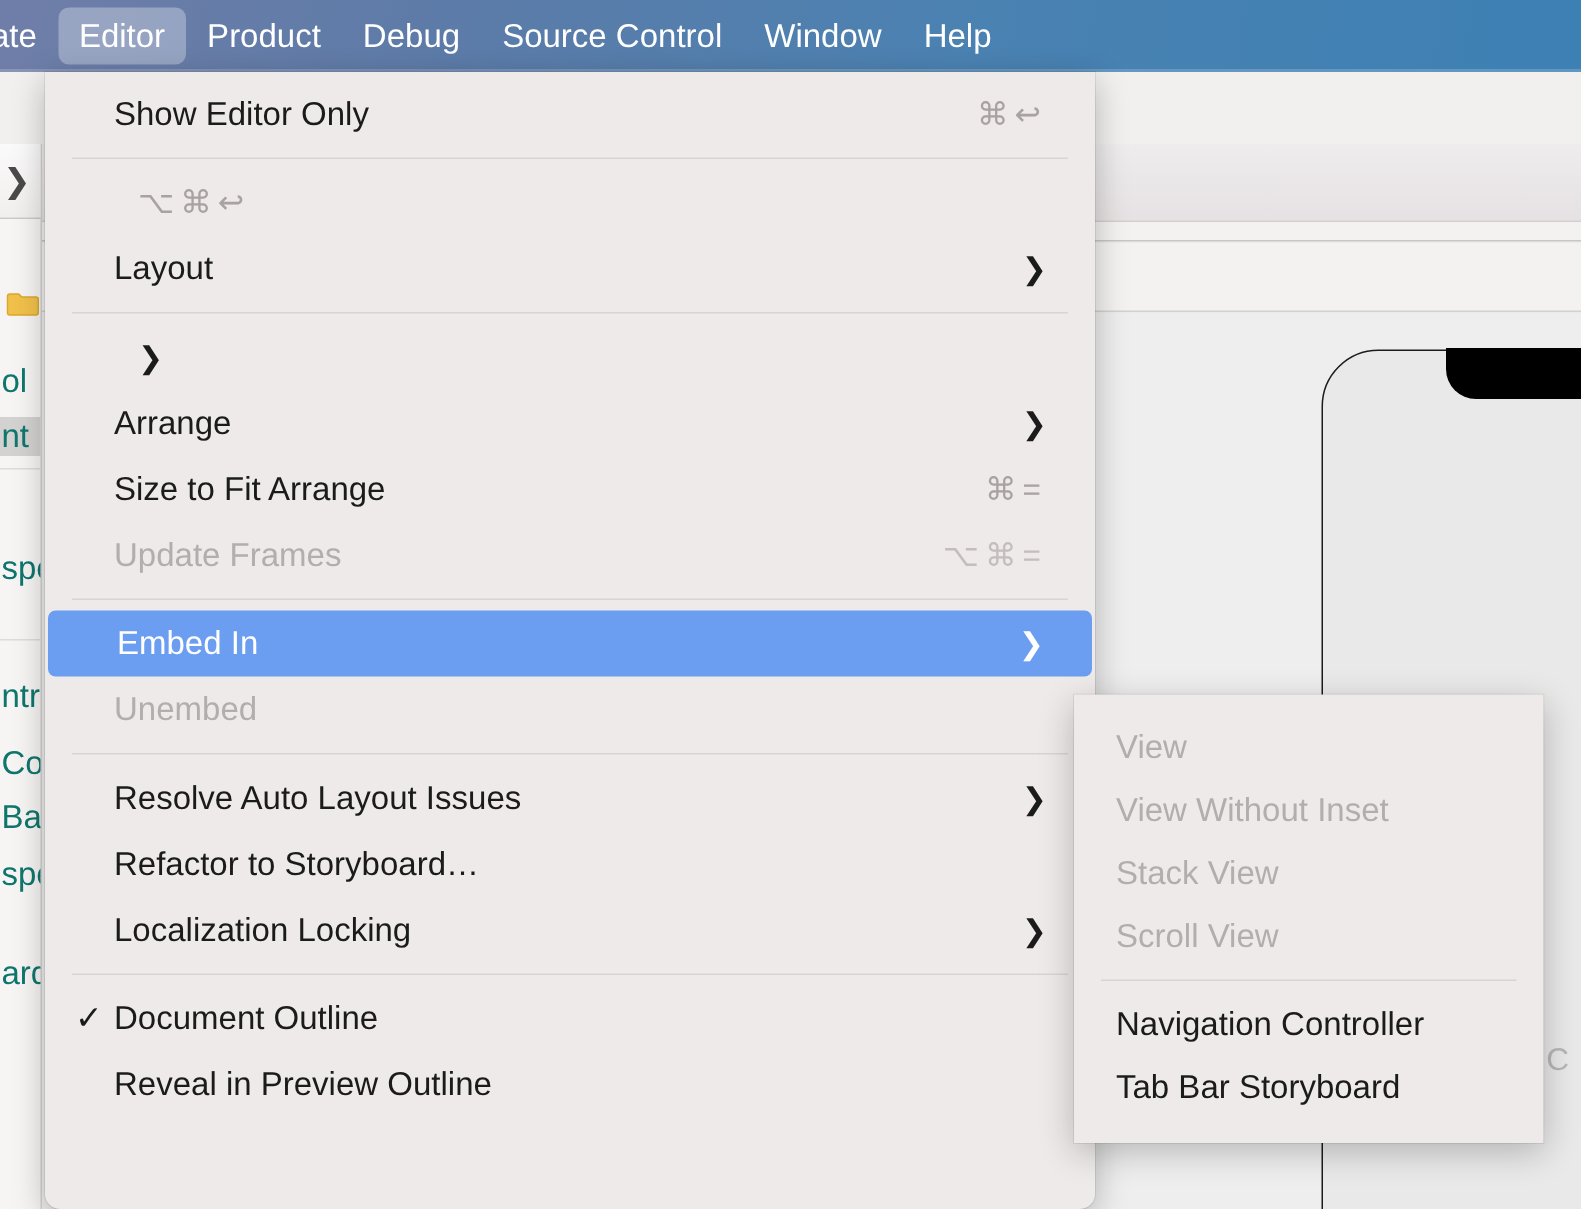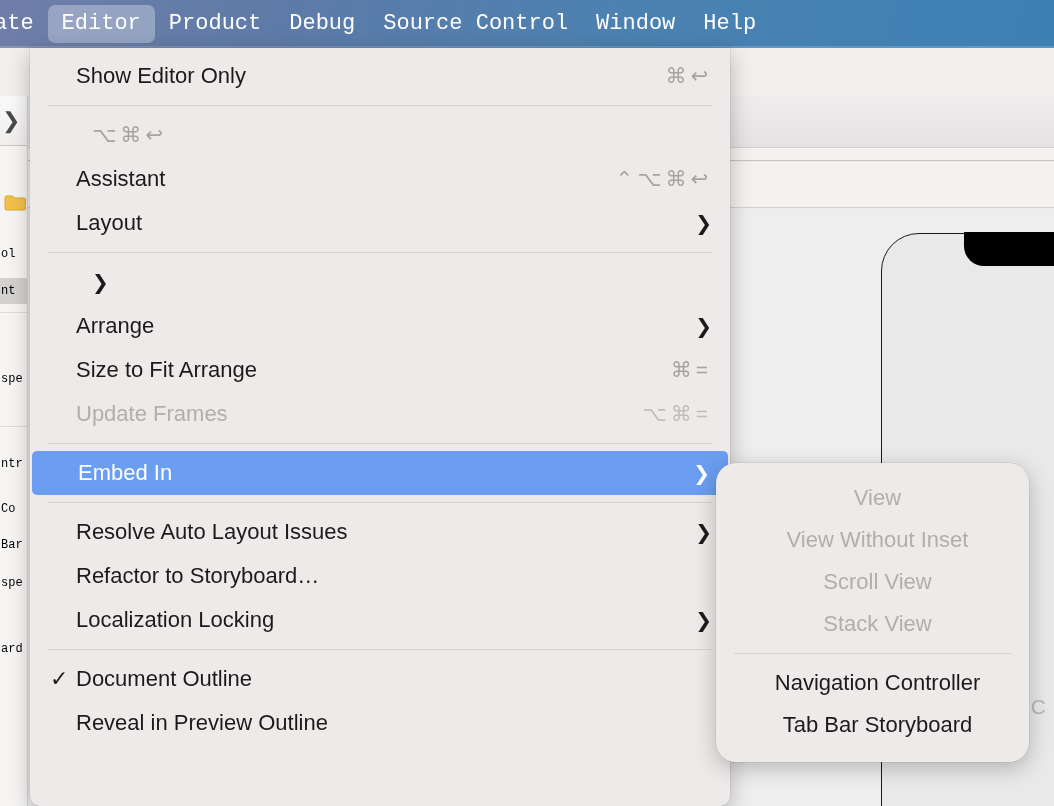--- a/index.html
+++ b/index.html
@@ -26,22 +26,22 @@
   }
   .nav-chevron {
     position: absolute; left: 2px; top: 14px;
     font-size: 22px; color: #4a4a4a; font-weight: 300; line-height: 1;
   }
   .nav-folder {
     position: absolute; left: 4px; top: 98px; width: 22px; height: 18px;
   }
   .nav-row {
     position: absolute; left: 0; width: 28px; height: 26px;
-    font-size: 12px; color: #000000; line-height: 26px;
-    white-space: nowrap; overflow: hidden; padding-left: 1px; font-family: Liberation Mono, monospace;
+    font-size: 22px; color: #0f766e; line-height: 26px;
+    white-space: nowrap; overflow: hidden; padding-left: 1px;
   }
   .nav-row.sel { background: #d4d2d0; }
   .nav-sep { position: absolute; left: 0; width: 28px; height: 1px; background: #dedbd8; }
 
   
   .editor-area { position: absolute; left: 28px; top: 48px; right: 0; bottom: 0; background: #edeaea; }
   .editor-toolbar {
     position: absolute; left: 0; top: 0; right: 0; height: 52px;
     background: linear-gradient(#efeced, #e6e2e3);
     border-bottom: 1px solid #d2cecd;
@@ -81,21 +81,20 @@
     position: absolute; right: 8px; top: 486px;
     font-size: 21px; color: #b9b7b6; white-space: nowrap;
   }
 
   
   .menubar {
     position: absolute; left: 0; top: 0; width: 1054px; height: 48px;
     background: linear-gradient(100deg, #6f7ea8 0%, #5d7ba8 28%, #4a82b2 62%, #3d80b4 100%);
     display: flex; align-items: center;
     z-index: 40;
-    font-family: Liberation Mono, monospace;
   }
   .menubar::after{
     content:""; position:absolute; left:0; right:0; bottom:0; height:2px;
     background: rgba(255,255,255,0.18);
   }
   .menubar-item {
     font-size: 22px; color: #ffffff; padding: 6px 14px;
     border-radius: 7px; white-space: nowrap; line-height: 1.15;
   }
   .menubar-item.clipped { padding-left: 0; margin-left: -6px; }
@@ -107,43 +106,42 @@
     background: #efeaea;
     border-radius: 0 0 10px 10px;
     box-shadow: 0 6px 22px rgba(0,0,0,0.26), 0 0 0 0.5px rgba(0,0,0,0.10);
     padding: 6px 0 0 0;
     z-index: 50;
     overflow: hidden;
     height: 758px;
   }
   .mi {
     position: relative; display: flex; align-items: center;
-    height: 44px; padding: 0 18px 0 20px;
+    height: 44px; padding: 0 32px 0 20px;
     font-size: 22px; color: #1b1b1b; white-space: nowrap;
   }
   .mi .chk { width: 26px; flex: 0 0 26px; font-size: 22px; color: #1b1b1b; }
   .mi .lbl { flex: 1 1 auto; }
   .mi .sc {
     font-size: 21px; color: #a8a2a2; letter-spacing: 4px; margin-left: 16px;
   }
   .mi .arrow { font-size: 20px; color: #1b1b1b; font-weight: 700; margin-left: 16px; }
   .mi.disabled { color: #b3aeae; }
   .mi.disabled .sc { color: #c3bdbd; }
   .mi.highlight { background: #6b9ef0; color: #ffffff; border-radius: 5px; margin: 0 2px; align-items: center; }
   .mi.highlight .arrow { color: #ffffff; }
   .msep { height: 1px; background: #d9d4d4; margin: 7px 18px; }
 
   
   .submenu {
     position: absolute; left: 716px; top: 463px; width: 313px;
-    background: #efeaea; border-radius: 20px;
+    background: #efeaea; border-radius: 0;
     box-shadow: 0 6px 22px rgba(0,0,0,0.24), 0 0 0 0.5px rgba(0,0,0,0.10);
     padding: 14px 0 16px 0;
     z-index: 60;
-    text-align: center;
   }
   .submenu .mi { height: 42px; padding: 0 18px 0 28px; }
   .submenu .msep { margin: 8px 18px; }
 </style>
 </head>
 <body>
 
 <div id="root">
 
   <div class="app-bg">
@@ -217,25 +215,20 @@
       <span class="sc">⌘↩</span>
     </div>
     <div class="msep"></div>
 
     <div class="mi">
       <span class="chk"></span>
       <span class="sc">⌥⌘↩</span>
     </div>
     <div class="mi">
       <span class="chk"></span>
-      <span class="lbl">Assistant</span>
-      <span class="sc">⌃⌥⌘↩</span>
-    </div>
-    <div class="mi">
-      <span class="chk"></span>
       <span class="lbl">Layout</span>
       <span class="arrow">❯</span>
     </div>
     <div class="msep"></div>
 
     <div class="mi">
       <span class="chk"></span>
       <span class="arrow">❯</span>
     </div>
     <div class="mi">
@@ -253,20 +246,24 @@
       <span class="lbl">Update Frames</span>
       <span class="sc">⌥⌘=</span>
     </div>
     <div class="msep"></div>
 
     <div class="mi highlight">
       <span class="chk"></span>
       <span class="lbl">Embed In</span>
       <span class="arrow">❯</span>
     </div>
+    <div class="mi disabled">
+      <span class="chk"></span>
+      <span class="lbl">Unembed</span>
+    </div>
     <div class="msep"></div>
 
     <div class="mi">
       <span class="chk"></span>
       <span class="lbl">Resolve Auto Layout Issues</span>
       <span class="arrow">❯</span>
     </div>
     <div class="mi">
       <span class="chk"></span>
       <span class="lbl">Refactor to Storyboard…</span>
@@ -289,25 +286,25 @@
   </div>
 
   <div class="submenu">
     <div class="mi disabled">
       <span class="lbl">View</span>
     </div>
     <div class="mi disabled">
       <span class="lbl">View Without Inset</span>
     </div>
     <div class="mi disabled">
+      <span class="lbl">Stack View</span>
+    </div>
+    <div class="mi disabled">
       <span class="lbl">Scroll View</span>
     </div>
-    <div class="mi disabled">
-      <span class="lbl">Stack View</span>
-    </div>
     <div class="msep"></div>
     <div class="mi">
       <span class="lbl">Navigation Controller</span>
     </div>
     <div class="mi">
       <span class="lbl">Tab Bar Storyboard</span>
     </div>
   </div>
 
 </div>

